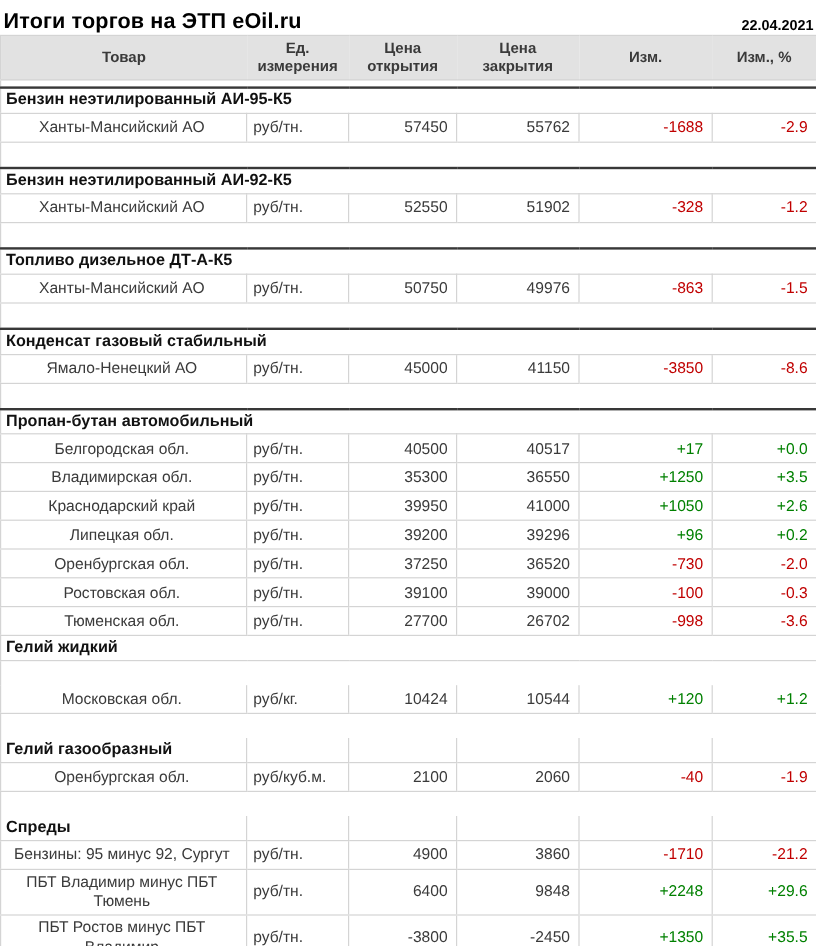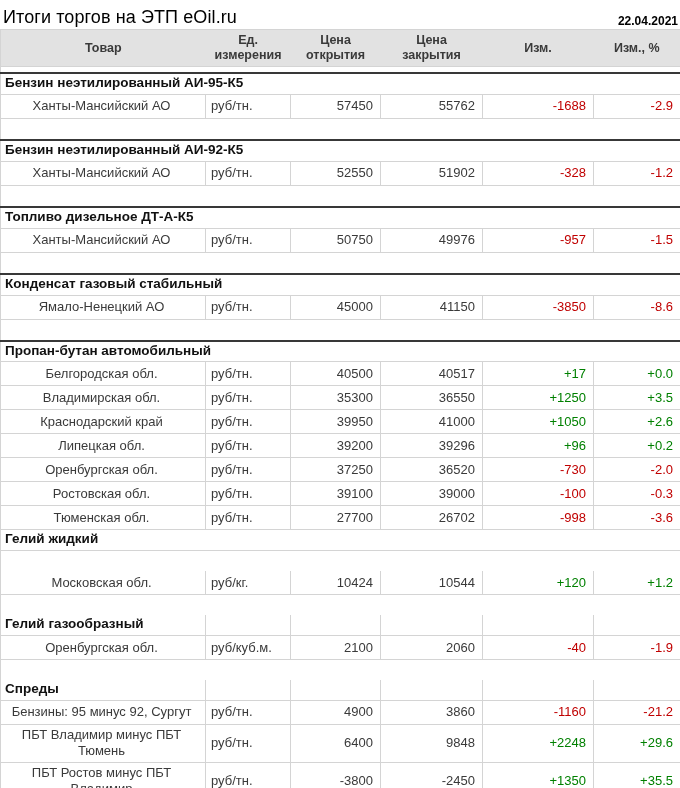--- a/index.html
+++ b/index.html
@@ -11,21 +11,21 @@
   }
   .titlebar {
     display:flex;
     justify-content:space-between;
     align-items:flex-end;
     height:26px;
     padding:2px 2px 1px 3px;
   }
   .title {
     font-size:18px;
-    font-weight:normal;
+    font-weight:bold;
     color:#000;
     letter-spacing:0.1px;
   }
   .date {
     font-size:12px;
     font-weight:bold;
     color:#000;
   }
   table.results {
     width:680px;
@@ -135,21 +135,21 @@
           <td colspan="6"></td>
         </tr>
         <tr class="sec-row dark-top">
           <td colspan="6">Топливо дизельное ДТ-А-К5</td>
         </tr>
         <tr class="row-data">
           <td class="c-prod">Ханты-Мансийский АО</td>
           <td class="c-unit">руб/тн.</td>
           <td class="c-num">50750</td>
           <td class="c-num">49976</td>
-          <td class="c-num neg">-957</td>
+          <td class="c-num neg">-863</td>
           <td class="c-num neg">-1.5</td>
         </tr>
         <tr class="spacer">
           <td colspan="6"></td>
         </tr>
         <tr class="sec-row dark-top">
           <td colspan="6">Конденсат газовый стабильный</td>
         </tr>
         <tr class="row-data">
           <td class="c-prod">Ямало-Ненецкий АО</td>
@@ -263,21 +263,21 @@
           <td class="sec-empty"></td>
           <td class="sec-empty"></td>
           <td class="sec-empty"></td>
           <td class="sec-empty"></td>
         </tr>
         <tr class="row-data">
           <td class="c-prod">Бензины: 95 минус 92, Сургут</td>
           <td class="c-unit">руб/тн.</td>
           <td class="c-num">4900</td>
           <td class="c-num">3860</td>
-          <td class="c-num neg">-1160</td>
+          <td class="c-num neg">-1710</td>
           <td class="c-num neg">-21.2</td>
         </tr>
         <tr class="row-data">
           <td class="c-prod">ПБТ Владимир минус ПБТ Тюмень</td>
           <td class="c-unit">руб/тн.</td>
           <td class="c-num">6400</td>
           <td class="c-num">9848</td>
           <td class="c-num pos">+2248</td>
           <td class="c-num pos">+29.6</td>
         </tr>

